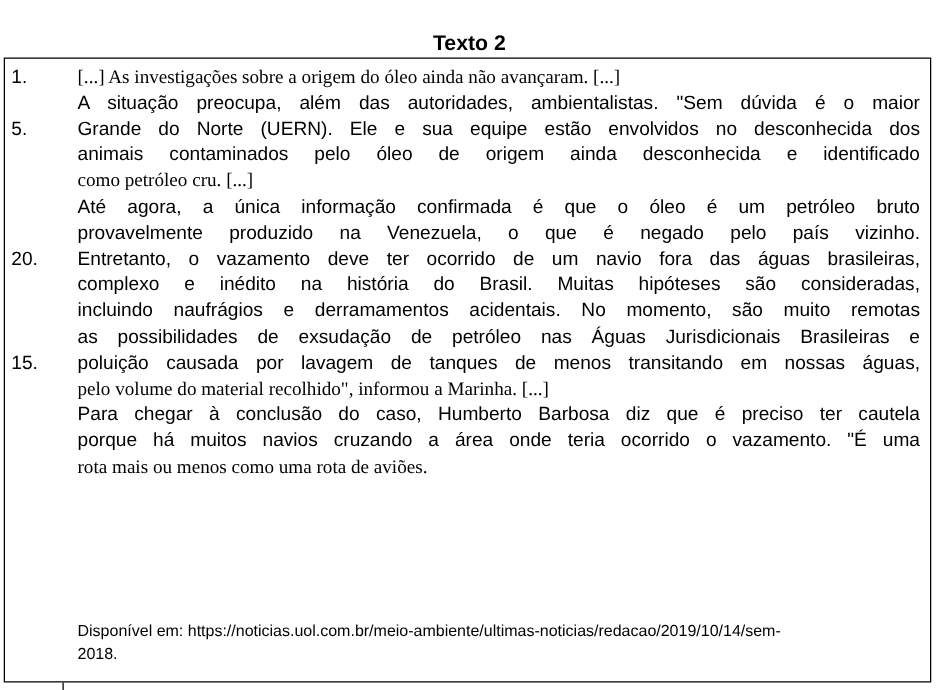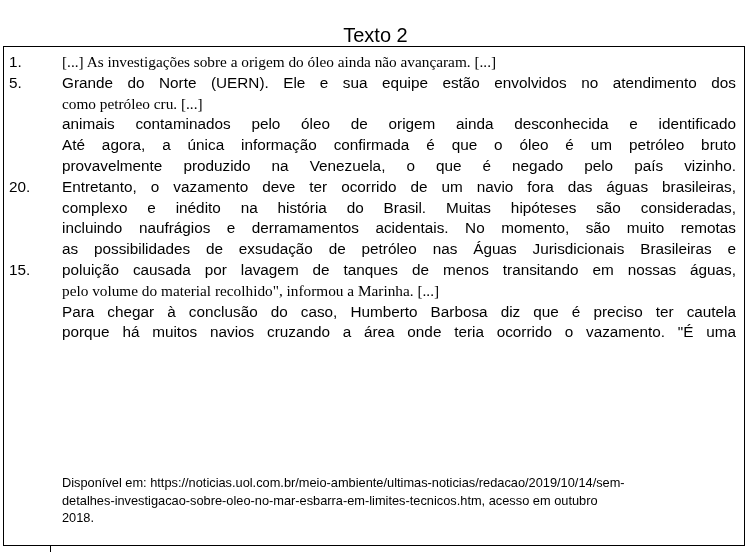--- a/index.html
+++ b/index.html
@@ -14,22 +14,22 @@
       overflow: hidden;
       font-family: "Liberation Sans", sans-serif;
       color: #000000;
     }
     .title {
       position: absolute;
       left: 0;
       top: 25px;
       width: 751px;
       text-align: center;
-      font-weight: normal;
-      font-size: 20px;
+      font-weight: bold;
+      font-size: 17px;
       line-height: 20px;
     }
     .frame {
       position: absolute;
       left: 3px;
       top: 46px;
       width: 742px;
       height: 500px;
       border: 1.5px solid #000000;
       box-sizing: border-box;
@@ -69,21 +69,21 @@
       text-align-last: justify;
       white-space: nowrap;
     }
     .txt.last {
       text-align-last: left;
       font-family: Liberation Serif, serif;
     }
     .citation {
       position: absolute;
       left: 62px;
-      top: 474px;
+      top: 496px;
       width: 676px;
       font-size: 12.8px;
       line-height: 17.5px;
     }
     .citation .cl {
       display: block;
       white-space: nowrap;
     }
   </style>
 </head>
@@ -93,30 +93,34 @@
 
 <div class="frame"></div>
 <div class="stub-line"></div>
 
 <div class="lines">
   <div class="line">
       <span class="num">1.</span>
       <span class="txt last">[...] As investigações sobre a origem do óleo ainda não avançaram. [...]</span>
     </div>
   <div class="line">
+      <span class="num"></span>
+      <span class="txt">A situação preocupa, além das autoridades, ambientalistas. "Sem dúvida é o maior</span>
+    </div>
+  <div class="line">
       <span class="num">5.</span>
-      <span class="txt">Grande do Norte (UERN). Ele e sua equipe estão envolvidos no atendimento dos</span>
+      <span class="txt">Grande do Norte (UERN). Ele e sua equipe estão envolvidos no desconhecida dos</span>
+    </div>
+  <div class="line">
+      <span class="num"></span>
+      <span class="txt">animais contaminados pelo óleo de origem ainda desconhecida e identificado</span>
     </div>
   <div class="line">
       <span class="num"></span>
       <span class="txt last">como petróleo cru. [...]</span>
-    </div>
-  <div class="line">
-      <span class="num"></span>
-      <span class="txt">animais contaminados pelo óleo de origem ainda desconhecida e identificado</span>
     </div>
   <div class="line">
       <span class="num"></span>
       <span class="txt">Até agora, a única informação confirmada é que o óleo é um petróleo bruto</span>
     </div>
   <div class="line">
       <span class="num"></span>
       <span class="txt">provavelmente produzido na Venezuela, o que é negado pelo país vizinho.</span>
     </div>
   <div class="line">
@@ -144,19 +148,22 @@
       <span class="txt last">pelo volume do material recolhido", informou a Marinha. [...]</span>
     </div>
   <div class="line">
       <span class="num"></span>
       <span class="txt">Para chegar à conclusão do caso, Humberto Barbosa diz que é preciso ter cautela</span>
     </div>
   <div class="line">
       <span class="num"></span>
       <span class="txt">porque há muitos navios cruzando a área onde teria ocorrido o vazamento. "É uma</span>
     </div>
+  <div class="line">
+      <span class="num"></span>
+      <span class="txt last">rota mais ou menos como uma rota de aviões.</span>
+    </div>
 </div>
 
 <div class="citation">
   <span class="cl">Disponível em: https://noticias.uol.com.br/meio-ambiente/ultimas-noticias/redacao/2019/10/14/sem-</span>
-  <span class="cl">detalhes-investigacao-sobre-oleo-no-mar-esbarra-em-limites-tecnicos.htm, acesso em outubro</span>
   <span class="cl">2018.</span>
 </div>
 
 </body></html>

